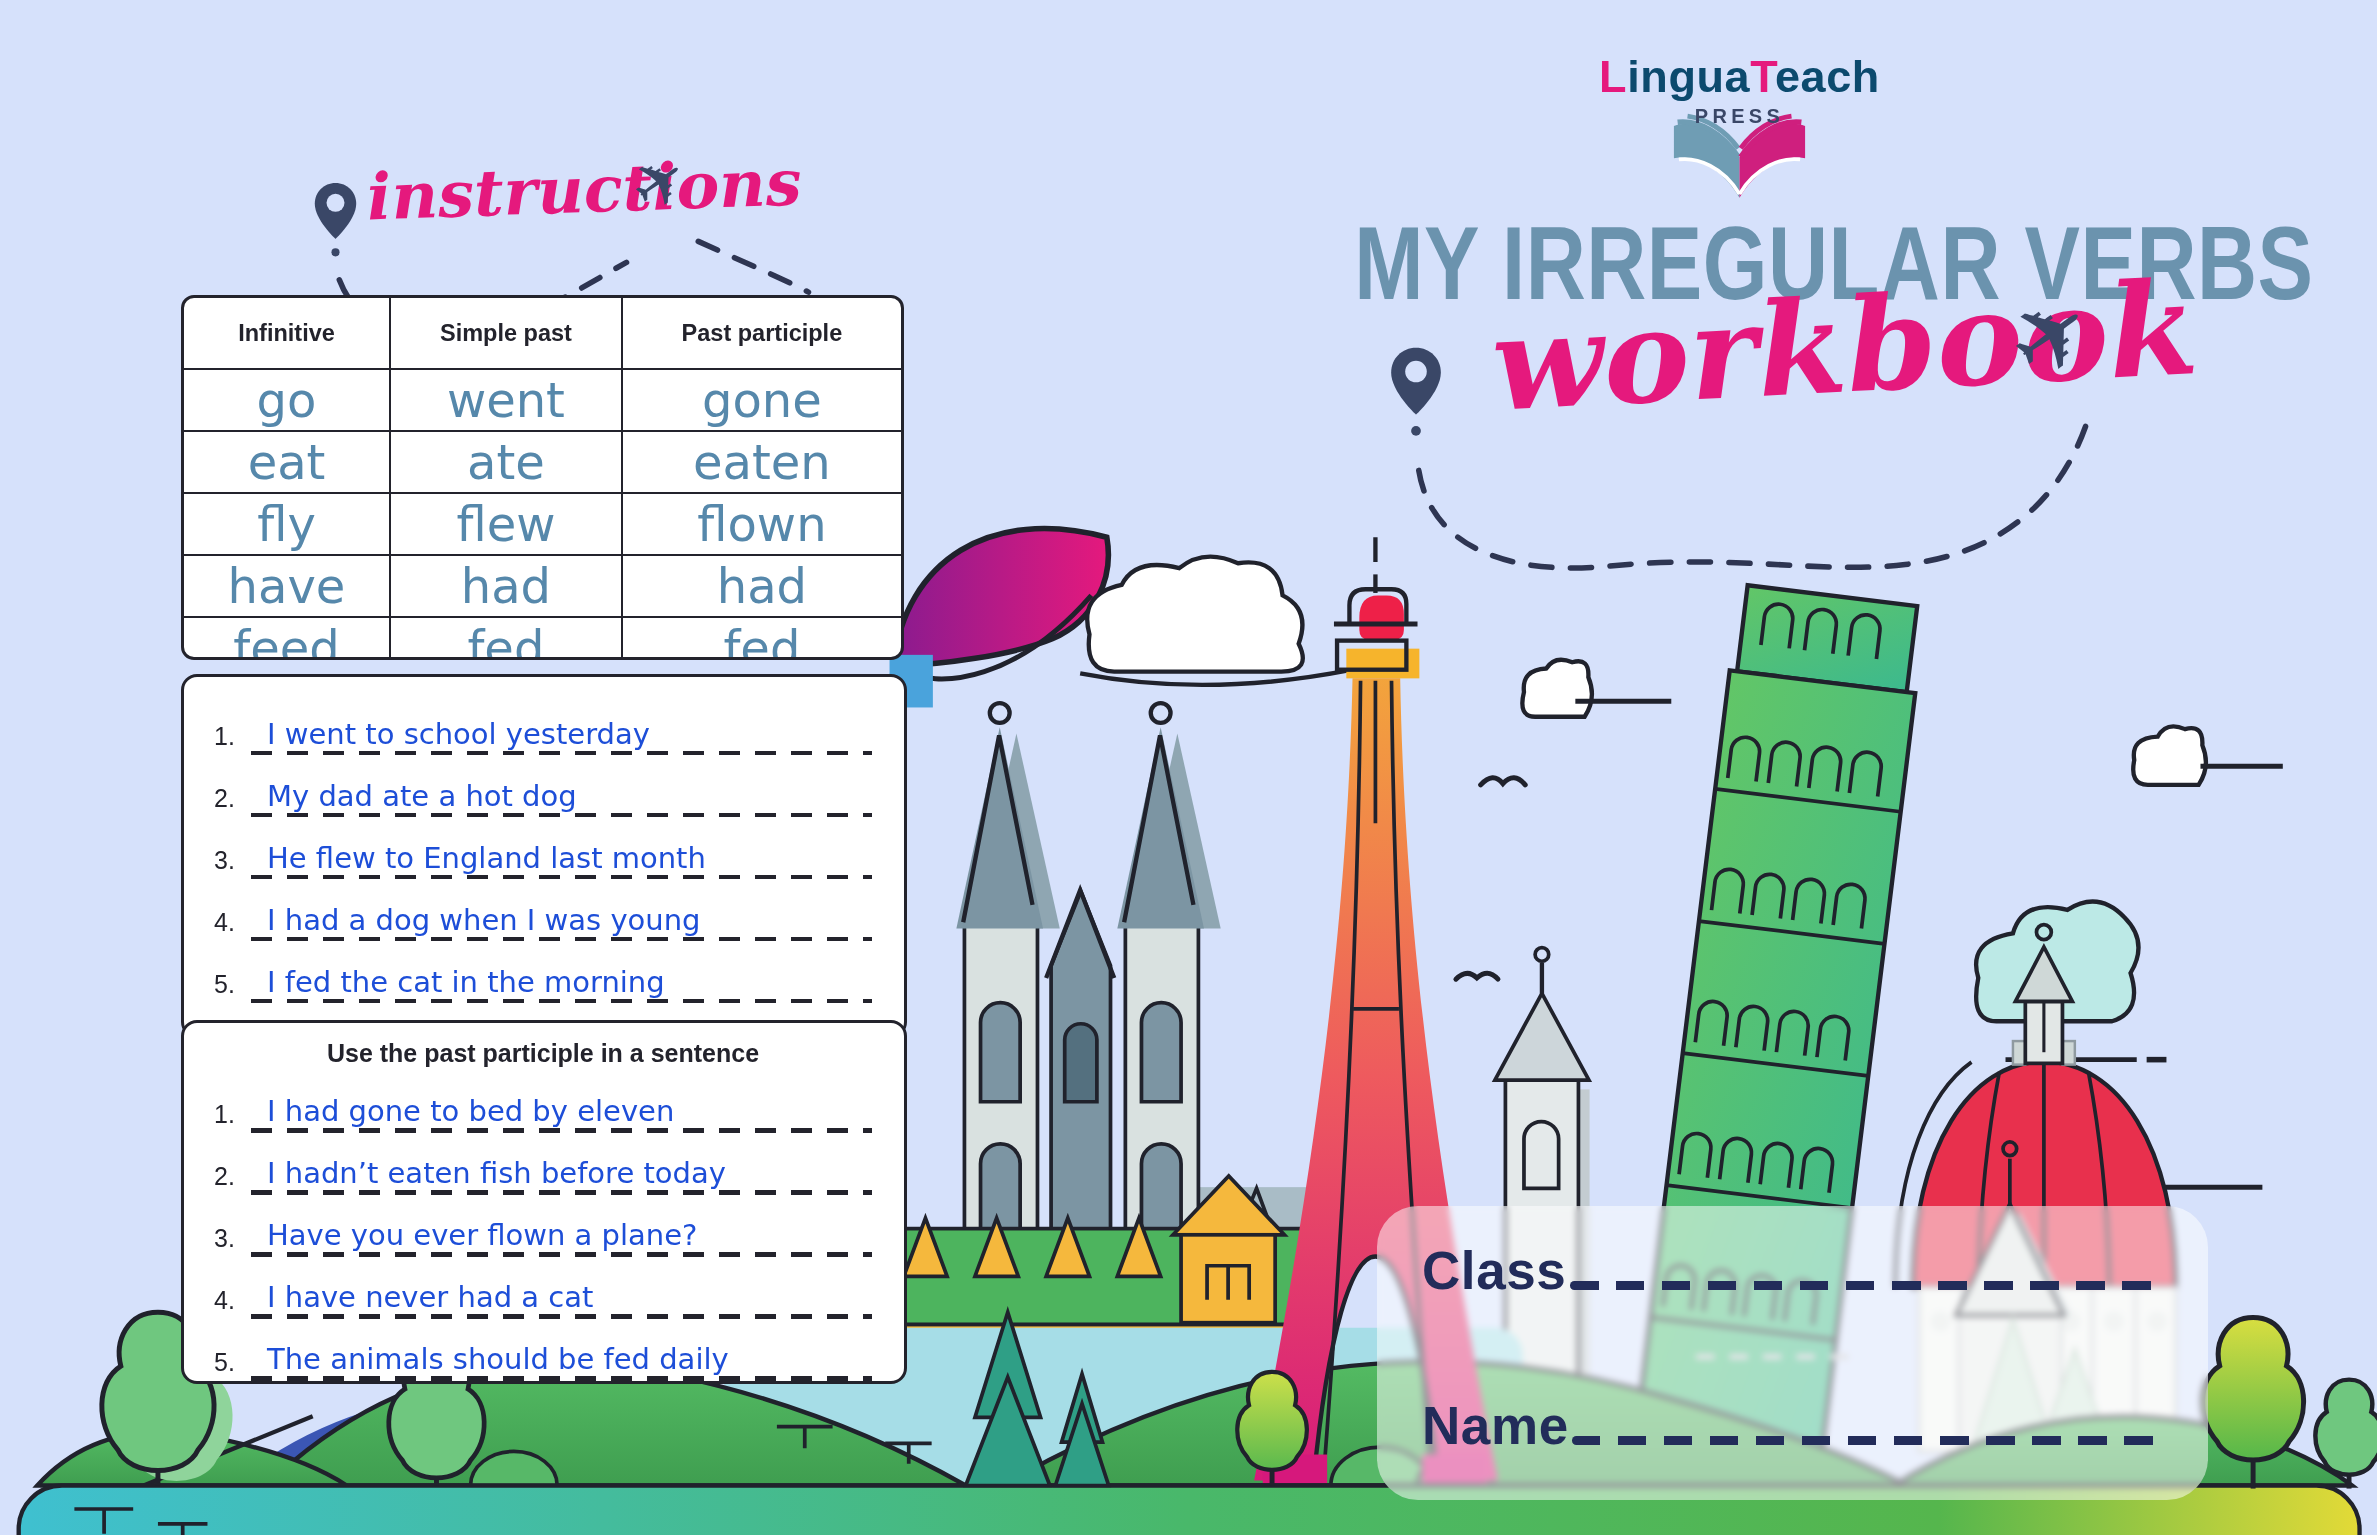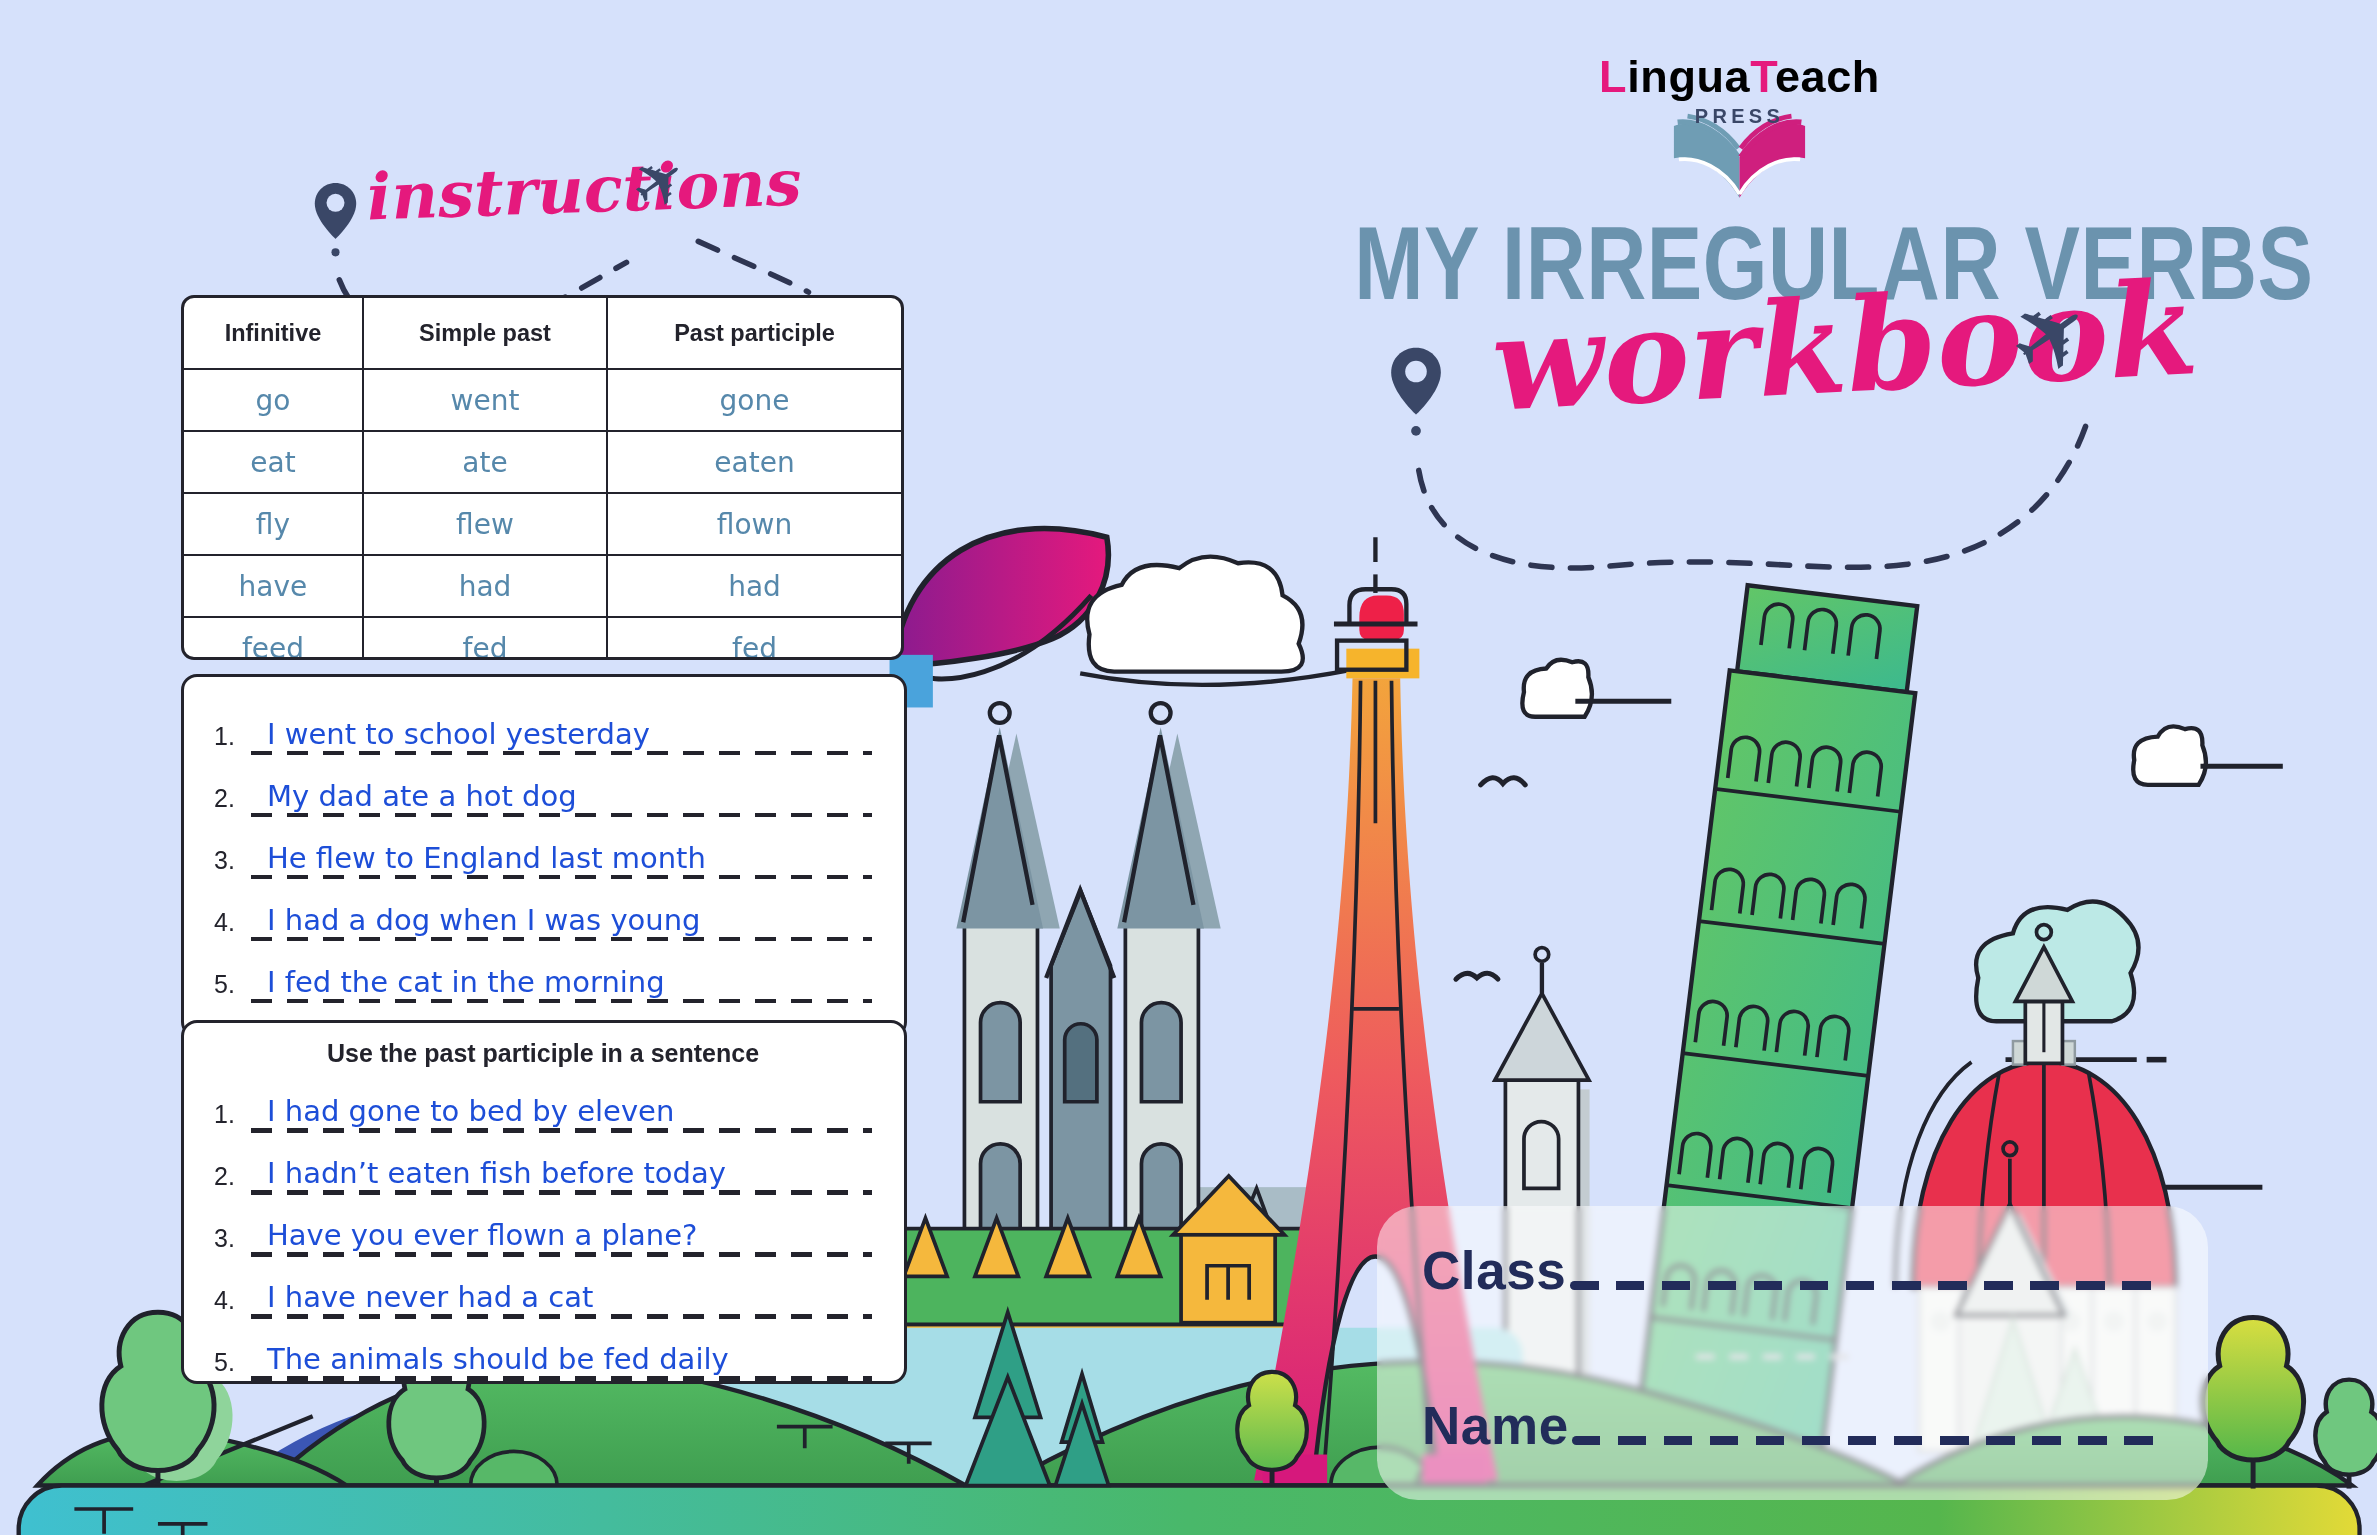--- a/index.html
+++ b/index.html
@@ -3,21 +3,21 @@
 <meta charset="utf-8">
 <style>
   html,body{margin:0;padding:0;background:#d6e1fb;}
   #canvas{position:relative;width:2377px;height:1535px;overflow:hidden;background:#d6e1fb;
           font-family:"Liberation Sans",sans-serif;}
   #scene{position:absolute;left:0;top:0;width:2377px;height:1535px;}
 
   
   .logo{position:absolute;left:1591px;top:54px;width:297px;text-align:center;}
   .logo-line{font-size:45px;font-weight:800;letter-spacing:0.6px;line-height:1;}
-  .lg-pink{color:#e5197d;} .lg-navy{color:#000000;}
+  .lg-pink{color:#e5197d;} .lg-navy{color:#0c4a6e;}
   .logo-press{position:relative;z-index:2;font-size:20px;font-weight:800;color:#3a4767;
               letter-spacing:4.3px;margin-top:6.2px;}
   .logo-book{margin-top:-23.5px;}
 
   
   .main-title{position:absolute;left:1257px;top:211px;width:972px;margin:0;text-align:center;
               font-size:104px;font-weight:800;color:#6b93ae;letter-spacing:0.6px;line-height:1;
               transform:scaleX(.8);transform-origin:center;white-space:nowrap;}
   .workbook{position:absolute;left:1492px;top:286px;width:532px;margin:0;text-align:center;
             font-family:"DejaVu Serif",serif;font-style:italic;font-weight:bold;
@@ -33,21 +33,21 @@
                font-family:"DejaVu Serif",serif;font-style:italic;font-weight:bold;
                font-size:64px;color:#e5197d;transform:rotate(-2deg);line-height:1;}
   .plane-instr{position:absolute;left:633px;top:151px;font-size:64px;}
 
   
   .vt-wrap{position:absolute;left:181px;top:295px;width:723px;height:365px;background:#fff;
            border:3.1px solid #23232c;border-radius:13px;overflow:hidden;box-sizing:border-box;}
   .vt{width:100%;height:100%;border-collapse:collapse;}
   .vt th{border:2.5px solid #23232c;height:68px;font-size:23.5px;font-weight:bold;color:#23232c;}
   .vt td{border:2.5px solid #23232c;height:58px;text-align:center;
-         font-family:"DejaVu Sans",sans-serif;font-size:28px;color:#5688ab;}
+         font-family:"DejaVu Sans",sans-serif;font-size:48px;color:#5688ab;}
   .vt tr>*:first-child{border-left:none;} .vt tr>*:last-child{border-right:none;}
   .vt tr:first-child>*{border-top:none;} .vt tr:last-child>*{border-bottom:none;}
 
   
   .wsbox{position:absolute;left:181px;width:726px;height:364px;background:#fff;
          border:3.1px solid #23232c;border-radius:16px;box-sizing:border-box;
          padding:16px 32px 17.3px 30px;}
   #box1{top:674px;} #box2{top:1020px;}
   .wsbox h3{margin:0 0 2.5px 0;text-align:center;font-size:25px;font-weight:bold;color:#23232c;}
   .ws-row{display:flex;align-items:flex-end;height:62px;}

